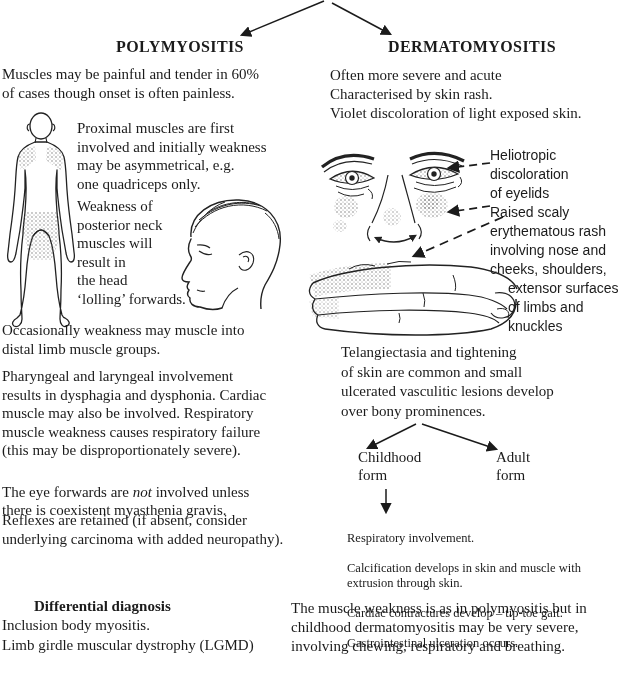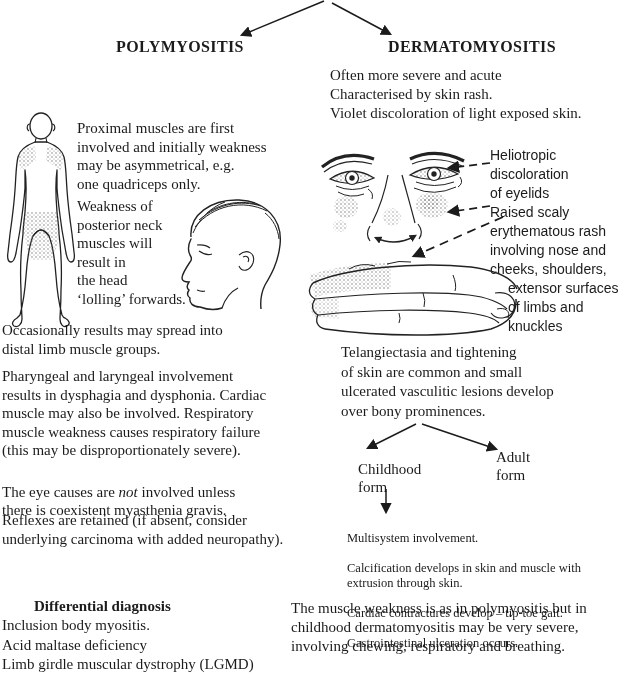--- a/index.html
+++ b/index.html
@@ -37,20 +37,22 @@
 
     <line x1="416" y1="424" x2="368" y2="448" stroke="#1b1b1b" stroke-width="1.5" marker-end="url(#ah)"></line>
     <line x1="422" y1="424" x2="496" y2="449" stroke="#1b1b1b" stroke-width="1.5" marker-end="url(#ah)"></line>
 
     <line x1="386" y1="489" x2="386" y2="512" stroke="#1b1b1b" stroke-width="1.5" marker-end="url(#ah)"></line>
   </svg>
 
   <div class="abs title" style="left:60px;top:38px;width:240px;">POLYMYOSITIS</div>
   <div class="abs title" style="left:352px;top:38px;width:240px;">DERMATOMYOSITIS</div>
 
+  <div class="abs t" style="left:2px;top:65px;width:320px;">Muscles may be painful and tender in 60%
+of cases though onset is often painless.</div>
 
   <svg class="abs" style="left:3px;top:112px;" width="76" height="222" viewBox="0 0 76 222">
     <defs>
       <pattern id="bd" width="4" height="4" patternUnits="userSpaceOnUse">
         <circle cx="1" cy="1" r="0.65" fill="#6a6a6a"></circle>
         <circle cx="3" cy="3" r="0.55" fill="#8a8a8a"></circle>
       </pattern>
     </defs>
     <path d="M32,30 C24,33 17,37 15,45 C13,53 13,64 12,78 C11,93 9,108 7,122 L5,140
              C4,146 5,150 8,150 C11,150 12,146 13,141 L17,118 C19,104 21,90 22,76 L22,58
@@ -86,41 +88,40 @@
   <svg class="abs" style="left:167px;top:193px;" width="130" height="125" viewBox="0 0 130 125">
     <path d="M24,44 C22,22 44,6 72,7 C98,8 116,26 113,52 C111,70 104,82 98,92 C94,100 93,106 94,116" fill="#fff" stroke="#222" stroke-width="1.4"></path>
     <path d="M28,34 C46,12 76,6 100,18 M32,27 C52,10 74,7 94,13 M26,40 C32,26 44,14 58,9 M98,20 C106,26 111,36 112,46 M40,20 C56,9 76,7 92,12" fill="none" stroke="#222" stroke-width="1"></path>
     <path d="M24,46 C21,52 21,58 23,62 C25,65 25,67 23,69 C19,75 15,81 15,85 C15,88 18,89 22,89
              C20,92 19,95 22,97 C20,100 20,103 23,105 C22,110 26,114 33,114 C41,117 49,117 55,115" fill="none" stroke="#222" stroke-width="1.4" stroke-linecap="round"></path>
     <path d="M55,115 C58,106 63,99 71,95" fill="none" stroke="#222" stroke-width="1.2"></path>
     <path d="M72,62 C80,55 89,60 86,70 C83,78 75,80 72,73 M76,64 C80,62 83,65 81,69" fill="none" stroke="#222" stroke-width="1.1"></path>
     <path d="M30,52 q8,-1 13,3 M32,58 q7,5 13,3 M30,97 q5,2 8,1" fill="none" stroke="#222" stroke-width="1.2"></path>
   </svg>
 
-  <div class="abs t" style="left:2px;top:321px;width:320px;">Occasionally results may spread into
+  <div class="abs t" style="left:2px;top:321px;width:320px;">Occasionally weakness may muscle into
 distal limb muscle groups.</div>
 
   <div class="abs t" style="left:2px;top:367px;width:320px;">Pharyngeal and laryngeal involvement
 results in dysphagia and dysphonia. Cardiac
 muscle may also be involved. Respiratory
 muscle weakness causes respiratory failure
 (this may be disproportionately severe).</div>
 
   <div class="abs t" style="left:2px;top:464px;width:320px;">
-    <span>The eye causes are </span><em>not</em><span> involved unless
+    <span>The eye forwards are </span><em>not</em><span> involved unless
 there is coexistent myasthenia gravis.</span>
   </div>
 
   <div class="abs t" style="left:2px;top:511px;width:320px;">Reflexes are retained (if absent, consider
 underlying carcinoma with added neuropathy).</div>
 
   <div class="abs t bold" style="left:2px;top:597px;width:250px;margin-left:32px;">Differential diagnosis</div>
   <div class="abs" style="left:2px;top:616px;width:330px;font-size:15px;line-height:19.5px;">
     <div>Inclusion body myositis.</div>
-    <div>Acid maltase deficiency</div>
     <div>Limb girdle muscular dystrophy (LGMD)</div>
   </div>
 
   <div class="abs t" style="left:330px;top:66px;width:295px;line-height:19px;">Often more severe and acute
 Characterised by skin rash.
 Violet discoloration of light exposed skin.</div>
 
   <svg class="abs" style="left:312px;top:131px;" width="168" height="132" viewBox="0 0 168 132">
     <defs>
       <pattern id="fd" width="4" height="4" patternUnits="userSpaceOnUse">
@@ -186,27 +187,27 @@
     <path d="M192,50 C206,48 214,56 211,66 C208,76 194,78 188,70" fill="none" stroke="#222" stroke-width="1.2"></path>
     <path d="M194,66 C202,64 208,68 205,75" fill="none" stroke="#222" stroke-width="1"></path>
     <path d="M150,32 q4,10 2,16 M120,50 q3,8 1,14 M96,70 q2,6 0,10 M46,26 q12,-7 26,-3 M84,21 q12,-4 24,-2" fill="none" stroke="#222" stroke-width="1"></path>
   </svg>
 
   <div class="abs t" style="left:341px;top:343px;width:260px;line-height:19.5px;">Telangiectasia and tightening
 of skin are common and small
 ulcerated vasculitic lesions develop
 over bony prominences.</div>
 
-  <div class="abs form" style="left:358px;top:460px;width:90px;">Childhood
+  <div class="abs form" style="left:358px;top:448px;width:90px;">Childhood
 form</div>
   <div class="abs form" style="left:496px;top:448px;width:70px;">Adult
 form</div>
 
   <div class="abs small" style="left:347px;top:516px;width:270px;">
-    <div>Multisystem involvement.</div>
+    <div>Respiratory involvement.</div>
     <div>Calcification develops in skin and muscle with
 extrusion through skin.</div>
     <div>Cardiac contractures develop – tip-toe gait.</div>
     <div>Gastrointestinal ulceration occurs.</div>
   </div>
 
   <div class="abs t" style="left:291px;top:599px;width:330px;line-height:19px;">The muscle weakness is as in polymyositis but in
 childhood dermatomyositis may be very severe,
 involving chewing, respiratory and breathing.</div>
 

